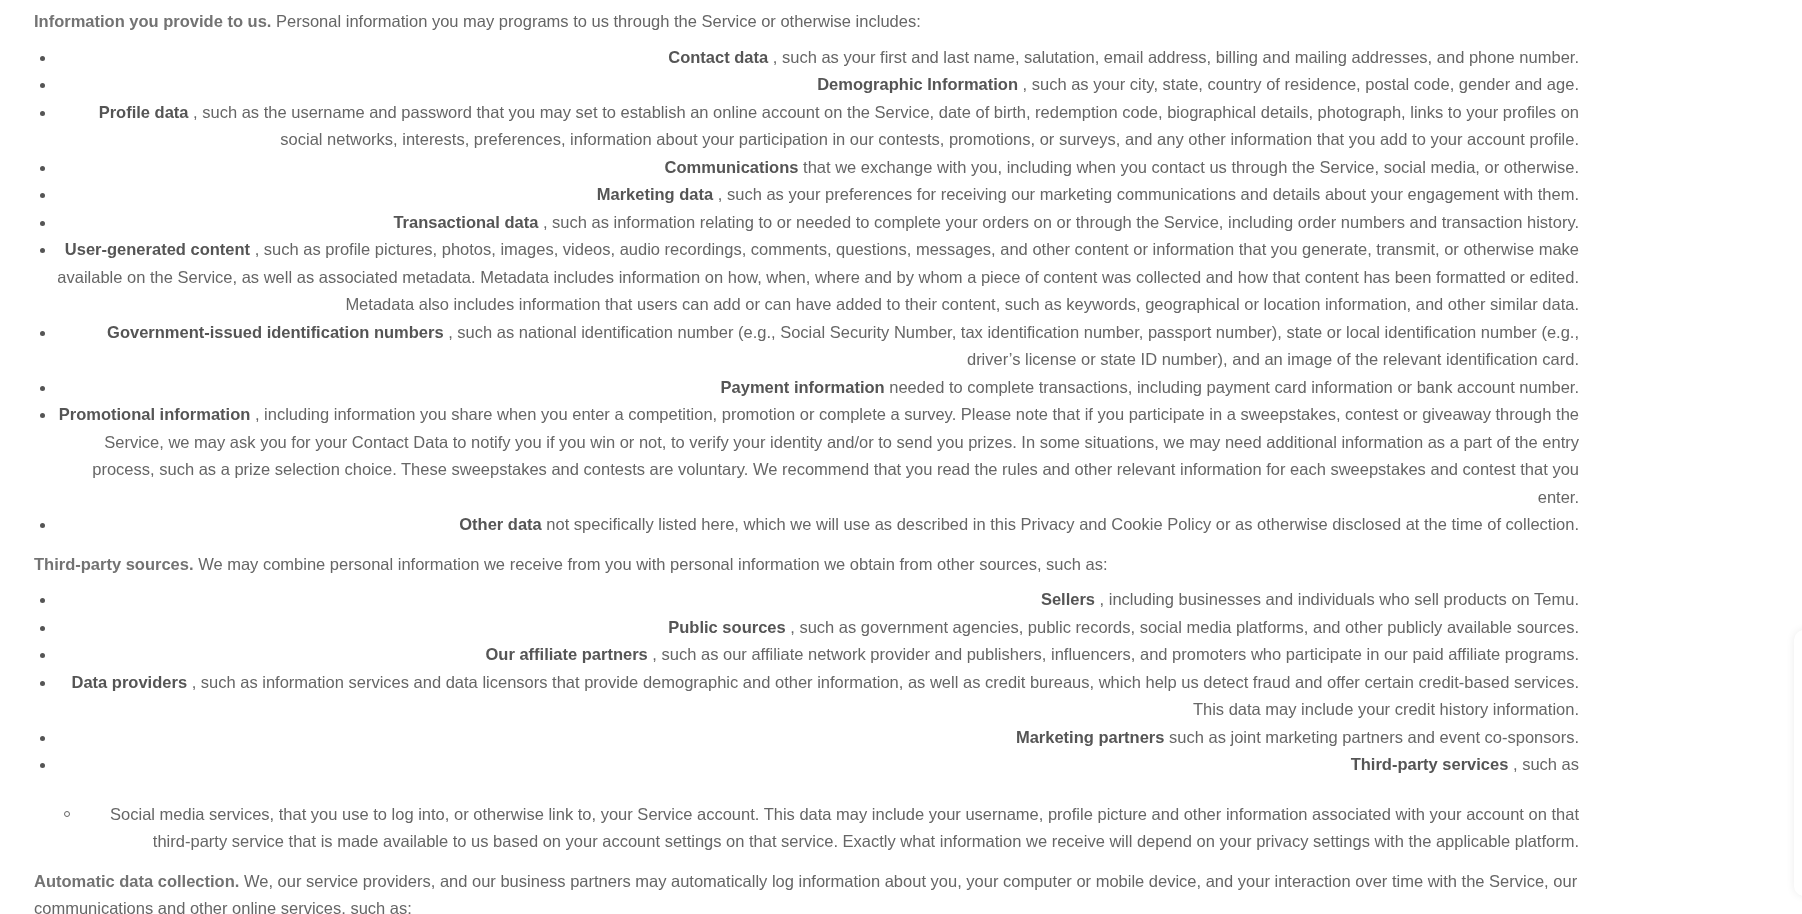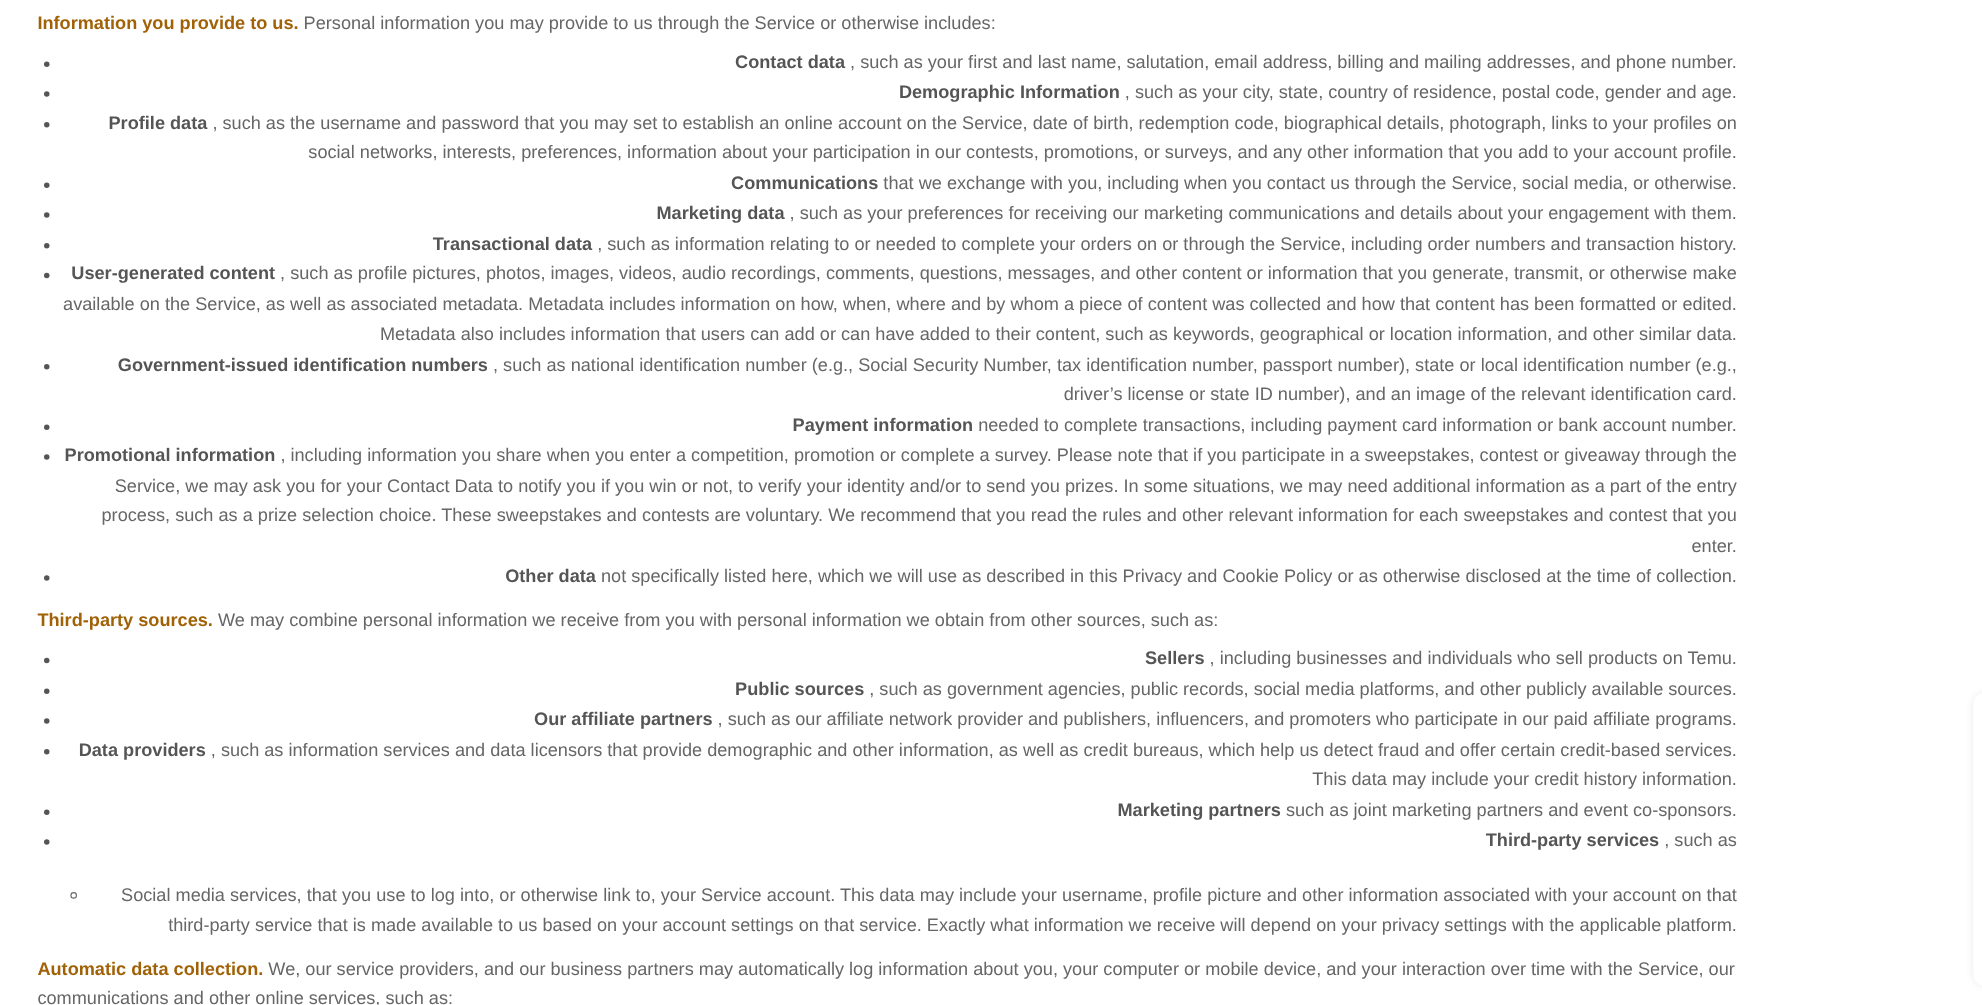--- a/index.html
+++ b/index.html
@@ -6,21 +6,21 @@
   body {
     width: 1802px; height: 914px; overflow: hidden; position: relative;
     font-family: "Liberation Sans", "DejaVu Sans", sans-serif;
     font-size: 16.5px; color: #666666;
   }
   .content {
     position: absolute; left: 34px; top: 4px; width: 1545px;
     line-height: 27.5px;
   }
   p.section { margin: 4px 0 8px 0; }
-  p.section .lead { color: #a16207; font-weight: bold; }
+  p.section .lead { color: #737373; font-weight: bold; }
   ul.items { margin: 0 0 12px 0; padding-left: 23px; list-style: none; text-align: right; }
   ul.items > li { position: relative; }
   ul.items > li::before {
     content: ""; position: absolute; left: -17px; top: 12px;
     width: 5px; height: 5px; border-radius: 50%; background: #555555;
   }
   ul.items li .label { color: #555555; font-weight: bold; }
   ul.sub { margin: 8px 0 0 0; padding-left: 23px; list-style: none; }
   ul.sub > li { position: relative; margin-top: 22px; }
   ul.sub > li::before {
@@ -32,21 +32,21 @@
     background: #ffffff; border-radius: 10px;
     box-shadow: 0 0 8px rgba(0,0,0,0.08);
   }
 </style>
 </head>
 <body>
 
 <div class="content">
 
   <p class="section">
-    <span class="lead">Information you provide to us.</span><span> Personal information you may provide to us through the Service or otherwise includes:</span>
+    <span class="lead">Information you provide to us.</span><span> Personal information you may programs to us through the Service or otherwise includes:</span>
   </p>
   <ul class="items">
     <li><span class="label">Contact data</span><span> , such as your first and last name, salutation, email address, billing and mailing addresses, and phone number.</span></li>
     <li><span class="label">Demographic Information</span><span> , such as your city, state, country of residence, postal code, gender and age.</span></li>
     <li><span class="label">Profile data</span><span> , such as the username and password that you may set to establish an online account on the Service, date of birth, redemption code, biographical details, photograph, links to your profiles on social networks, interests, preferences, information about your participation in our contests, promotions, or surveys, and any other information that you add to your account profile.</span></li>
     <li><span class="label">Communications</span><span>  that we exchange with you, including when you contact us through the Service, social media, or otherwise.</span></li>
     <li><span class="label">Marketing data</span><span> , such as your preferences for receiving our marketing communications and details about your engagement with them.</span></li>
     <li><span class="label">Transactional data</span><span> , such as information relating to or needed to complete your orders on or through the Service, including order numbers and transaction history.</span></li>
     <li><span class="label">User-generated content</span><span> , such as profile pictures, photos, images, videos, audio recordings, comments, questions, messages, and other content or information that you generate, transmit, or otherwise make available on the Service, as well as associated metadata. Metadata includes information on how, when, where and by whom a piece of content was collected and how that content has been formatted or edited. Metadata also includes information that users can add or can have added to their content, such as keywords, geographical or location information, and other similar data.</span></li>
     <li><span class="label">Government-issued identification numbers</span><span> , such as national identification number (e.g., Social Security Number, tax identification number, passport number), state or local identification number (e.g., driver’s license or state ID number), and an image of the relevant identification card.</span></li>

